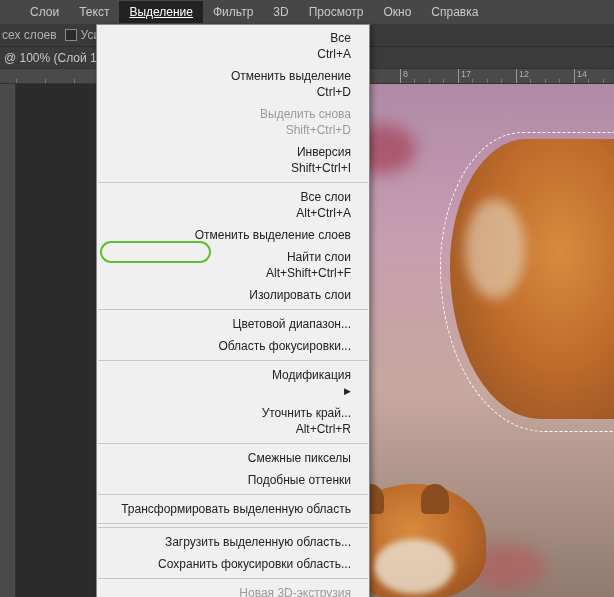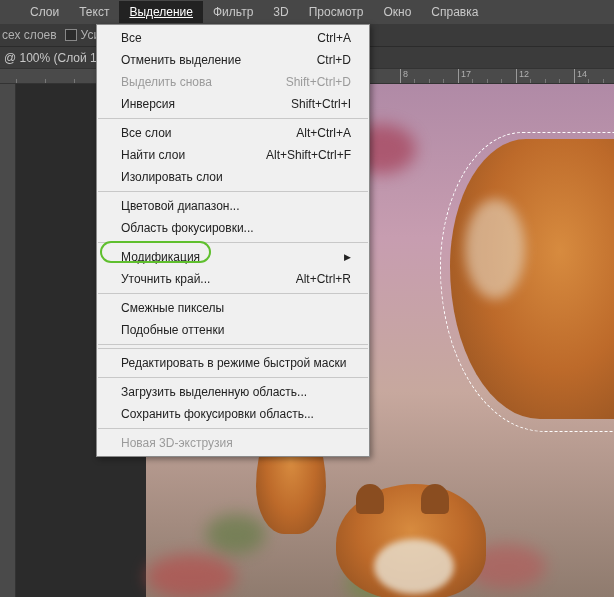--- a/index.html
+++ b/index.html
@@ -17,21 +17,21 @@
   .ruler-v { width: 16px; background: #4a4a4a; border-right: 1px solid #333; }
   .canvas-area { flex: 1; background: #2b2b2b; position: relative; overflow: hidden; }
   .photo { position: absolute; left: 130px; top: 0; width: 484px; height: 513px; }
   .sky { position: absolute; inset: 0; background: linear-gradient(180deg, #b08aa6 0%, #c79db0 30%, #c7a89e 60%, #8f7b6e 100%); }
   .blob { position: absolute; border-radius: 50%; filter: blur(8px); opacity: .6; }
   .fox { position: absolute; filter: blur(0.4px); }
   .fox .body { position: absolute; width: 100%; height: 100%; background: radial-gradient(ellipse at 50% 40%, #d78b3f 0%, #bd6a2a 50%, #8a4d20 100%); border-radius: 40% 50% 45% 50%; }
   .fox .white { position: absolute; background: #e9e2d2; border-radius: 50%; }
   .selection { position: absolute; border: 1px dashed #fff; }
   .dropdown { position: absolute; left: 96px; top: 24px; width: 274px; background: #f0f0f0; color: #222; border: 1px solid #8a8a8a; box-shadow: 2px 2px 6px rgba(0,0,0,.4); padding: 2px 0; }
-  .dropdown-item { display: flex; justify-content: space-between; align-items: flex-start; padding: 3px 18px 3px 24px; cursor: default; line-height: 16px; }
+  .dropdown-item { display: flex; justify-content: space-between; align-items: flex-end; padding: 3px 18px 3px 24px; cursor: default; line-height: 16px; flex-direction: column; }
   .dropdown-item.disabled { color: #9b9b9b; }
   .dropdown-sep { height: 1px; background: #c8c8c8; margin: 3px 1px; }
   .submenu-arrow { font-size: 9px; margin-left: 6px; }
   .circle-highlight { position: absolute; left: 100px; top: 241px; width: 111px; height: 22px; border: 2px solid #5fbf2e; border-radius: 11px; pointer-events: none; }
 </style>
 </head>
 <body>
 
 <div class="menubar">
     <div class="menubar-item">Слои</div>
@@ -126,20 +126,24 @@
     <div class="dropdown-item">
       <span>Инверсия</span>
       <span>Shift+Ctrl+I</span>
     </div>
     <div class="dropdown-sep"></div>
     <div class="dropdown-item">
       <span>Все слои</span>
       <span>Alt+Ctrl+A</span>
     </div>
     <div class="dropdown-item">
+      <span>Отменить выделение слоев</span>
+      <span></span>
+    </div>
+    <div class="dropdown-item">
       <span>Найти слои</span>
       <span>Alt+Shift+Ctrl+F</span>
     </div>
     <div class="dropdown-item">
       <span>Изолировать слои</span>
       <span></span>
     </div>
     <div class="dropdown-sep"></div>
     <div class="dropdown-item">
       <span>Цветовой диапазон...</span>
@@ -161,25 +165,25 @@
     <div class="dropdown-sep"></div>
     <div class="dropdown-item">
       <span>Смежные пикселы</span>
       <span></span>
     </div>
     <div class="dropdown-item">
       <span>Подобные оттенки</span>
       <span></span>
     </div>
     <div class="dropdown-sep"></div>
-    <div class="dropdown-sep"></div>
     <div class="dropdown-item">
-      <span>Редактировать в режиме быстрой маски</span>
+      <span>Трансформировать выделенную область</span>
       <span></span>
     </div>
+    <div class="dropdown-sep"></div>
     <div class="dropdown-sep"></div>
     <div class="dropdown-item">
       <span>Загрузить выделенную область...</span>
       <span></span>
     </div>
     <div class="dropdown-item">
       <span>Сохранить фокусировки область...</span>
       <span></span>
     </div>
     <div class="dropdown-sep"></div>

